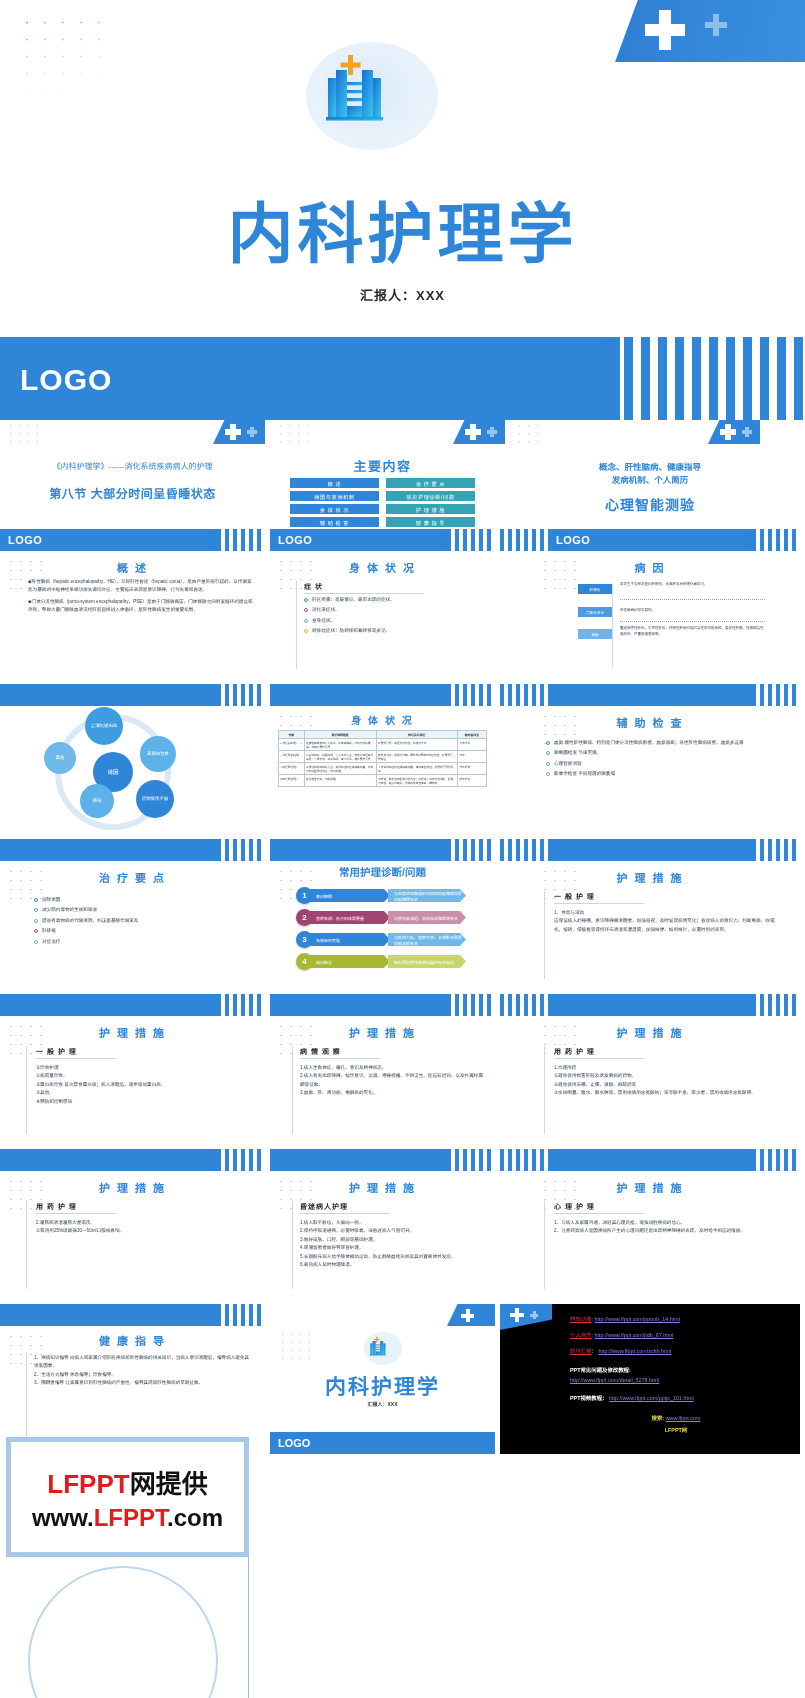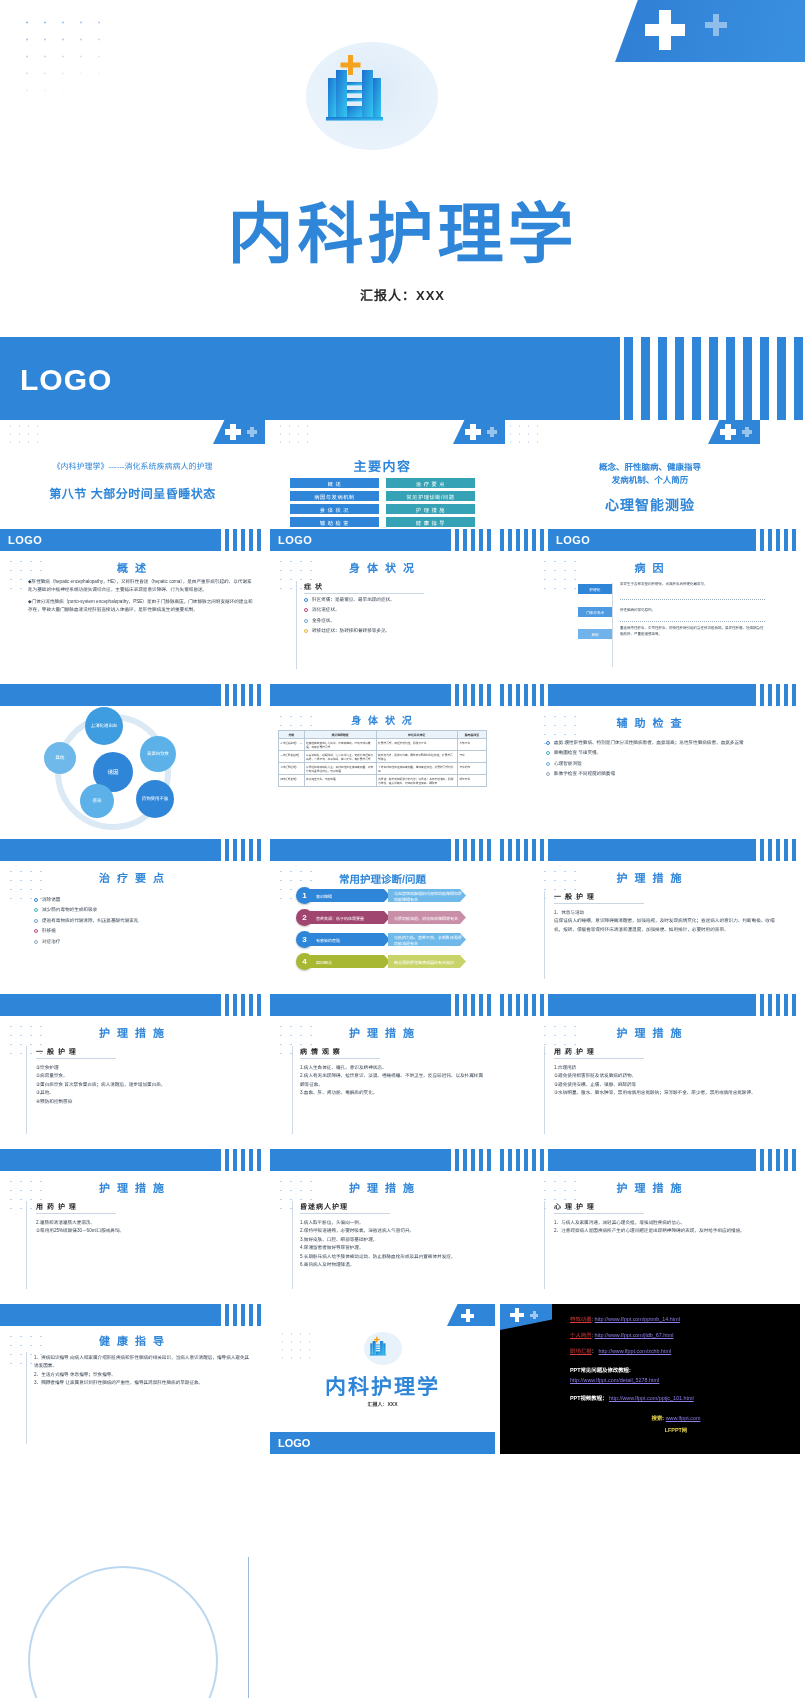--- a/index.html
+++ b/index.html
@@ -474,21 +474,21 @@
             </div>
         </div>
       </div>
 
       <div class="slide s-w2 h-b">
         <div class="sl-head">
             <div class="hbar"></div>
             <div class="hstripe"></div>
           </div>
         <div class="sl-dots"></div>
-        <div class="sl-title" style="top:32px;font-size:10.5px;letter-spacing:0">常用护理诊断/问题</div>
+        <div class="sl-title" style="top:25px;font-size:10.5px;letter-spacing:0">常用护理诊断/问题</div>
 
         <div class="narrow" style="left:26px; top:48px;">
           <div class="ncircle" style="background:#2f86d9;">1</div>
           <div class="nband" style="width:80px;background:#2f86d9;">意识障碍</div>
           <div class="nband" style="width:78px;background:#6fb9ea;margin-left:-2px;">与血氨增高脑组织代谢和功能障碍和肝功能障碍有关</div>
         </div>
         <div class="narrow" style="left:26px; top:70px;">
           <div class="ncircle" style="background:#a0456f;">2</div>
           <div class="nband" style="width:80px;background:#a0456f;">营养失调：低于机体需要量</div>
           <div class="nband" style="width:78px;background:#c98fa9;margin-left:-2px;">与肝功能减退、消化吸收障碍等有关</div>
@@ -734,14 +734,24 @@
           </div>
         </div>
       </div>
     </div>
   </div>
 
   <div class="wm-bottom"></div>
   <div class="wm-arc"></div>
   <div class="vsep"></div>
 
+  <div class="wm">
+    <div class="wm-inner">
+      <div class="wm-l1">
+        <span class="red">LFPPT</span><span>网提供</span>
+      </div>
+      <div class="wm-l2">
+        <span>www.</span><span class="red">LFPPT</span><span>.com</span>
+      </div>
+    </div>
+  </div>
 
 </div>
 
 </body></html>

